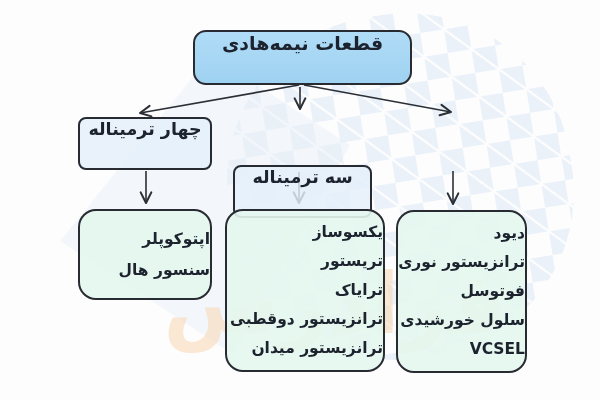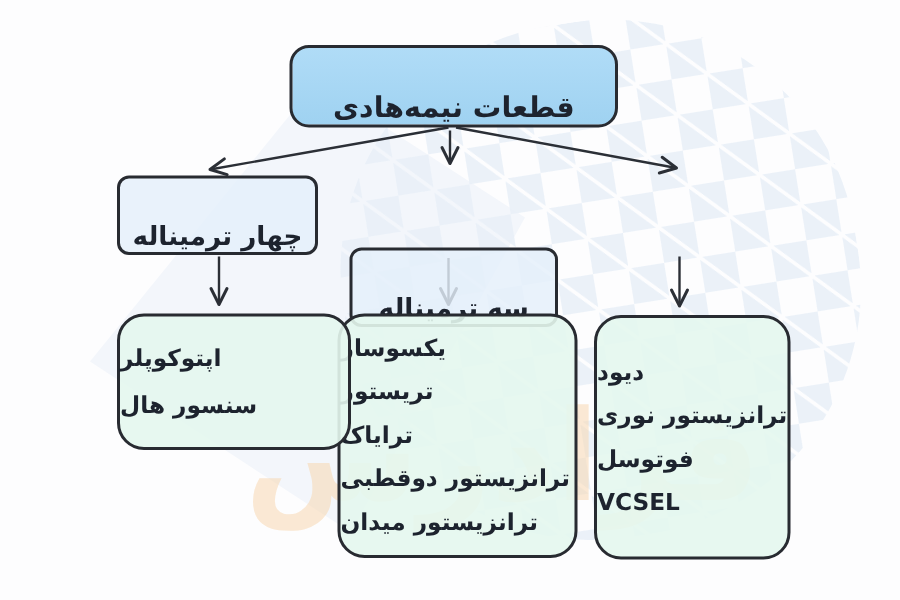--- a/index.html
+++ b/index.html
@@ -43,21 +43,21 @@
     color:var(--wm-text);opacity:.55;
     direction:rtl;text-align:center;white-space:nowrap;
   }
   
   svg.connectors{position:absolute;left:0;top:0;z-index:1;pointer-events:none;}
   svg.connectors line{stroke:var(--arrow);stroke-width:1.6;}
   
   .box{
     position:absolute;z-index:2;box-sizing:border-box;
     border:2px solid var(--border);
-    display:flex;align-items:flex-end;justify-content:center;
+    display:flex;align-items:flex-start;justify-content:center;
     font-weight:bold;direction:rtl;text-align:center;
   }
   .box.root{
     left:193px;top:30px;width:219px;height:55px;border-radius:13px;
     background:linear-gradient(180deg,var(--root-fill-a),var(--root-fill-b));
     font-size:19px;
   }
   .box.mid{
     height:53px;top:117px;border-radius:8px;
     background:var(--mid-fill);
@@ -65,21 +65,21 @@
   }
   .mid.pos-right{left:385px;width:132px;}
   .mid.pos-center{left:233px;width:139px;margin-top:48px;}
   .mid.pos-left{left:78px;width:134px;}
   .box.leaf{
     border-radius:18px;background:var(--leaf-fill);
     flex-direction:column;font-size:15.5px;
   }
   .leaf.pos-right{left:396px;top:210px;width:131px;height:163px;}
   .leaf.pos-center{left:225px;top:209px;width:160px;height:163px;}
-  .leaf.pos-left{left:78px;top:209px;width:156px;height:91px;}
+  .leaf.pos-left{left:78px;top:209px;width:134px;height:91px;}
   .leaf .line{line-height:29px;white-space:nowrap;}
   .leaf.pos-left .line{line-height:31px;}
 </style>
 </head>
 <body>
 
 <div class="stage">
 
   <div class="wm-poly"></div>
   <div class="wm-tiles"></div>
@@ -107,20 +107,21 @@
     <span>سه ترمیناله</span>
   </div>
   <div class="box mid pos-left">
     <span>چهار ترمیناله</span>
   </div>
 
   <div class="box leaf pos-right">
     <div class="line">دیود</div>
     <div class="line">ترانزیستور نوری</div>
     <div class="line">فوتوسل</div>
+    <div class="line">سلول خورشیدی</div>
     <div class="line">VCSEL</div>
   </div>
 
   <div class="box leaf pos-center">
     <div class="line">یکسوساز</div>
     <div class="line">تریستور</div>
     <div class="line">ترایاک</div>
     <div class="line">ترانزیستور دوقطبی</div>
     <div class="line">ترانزیستور میدان</div>
   </div>

